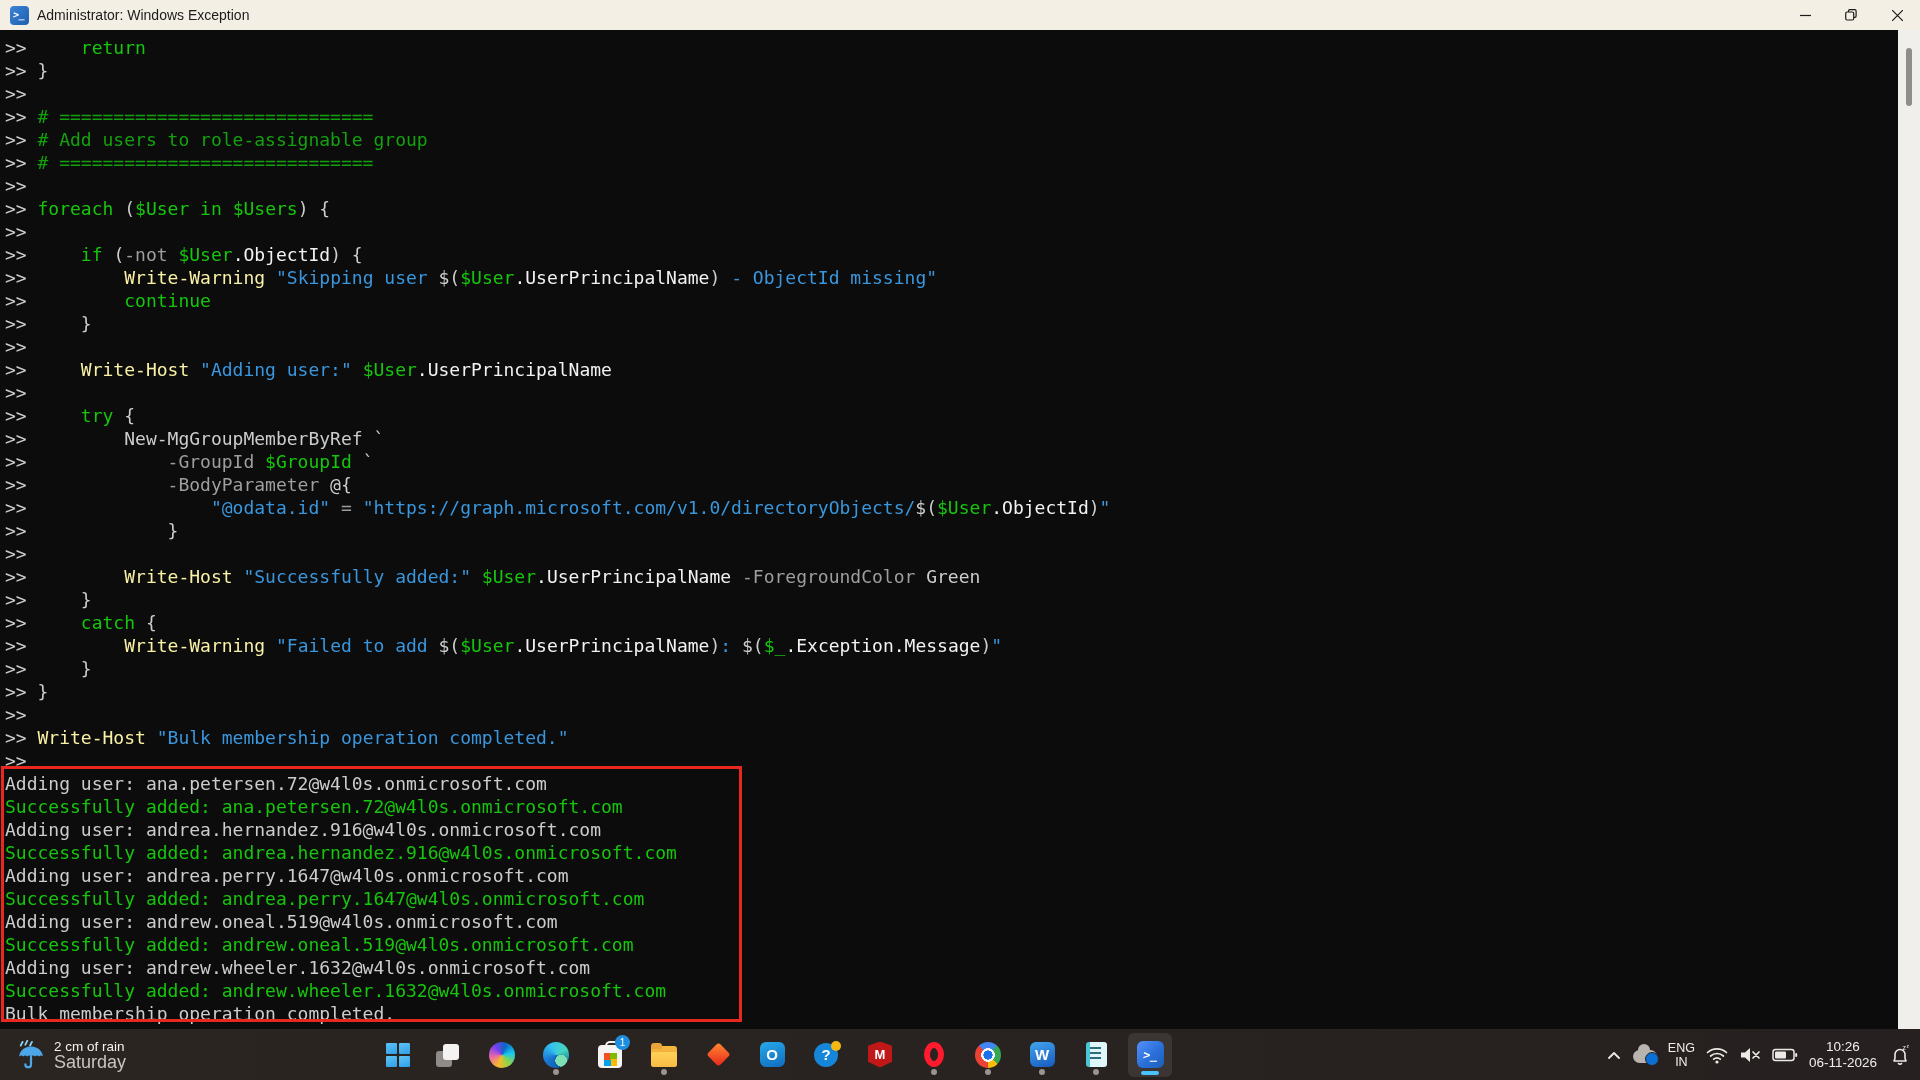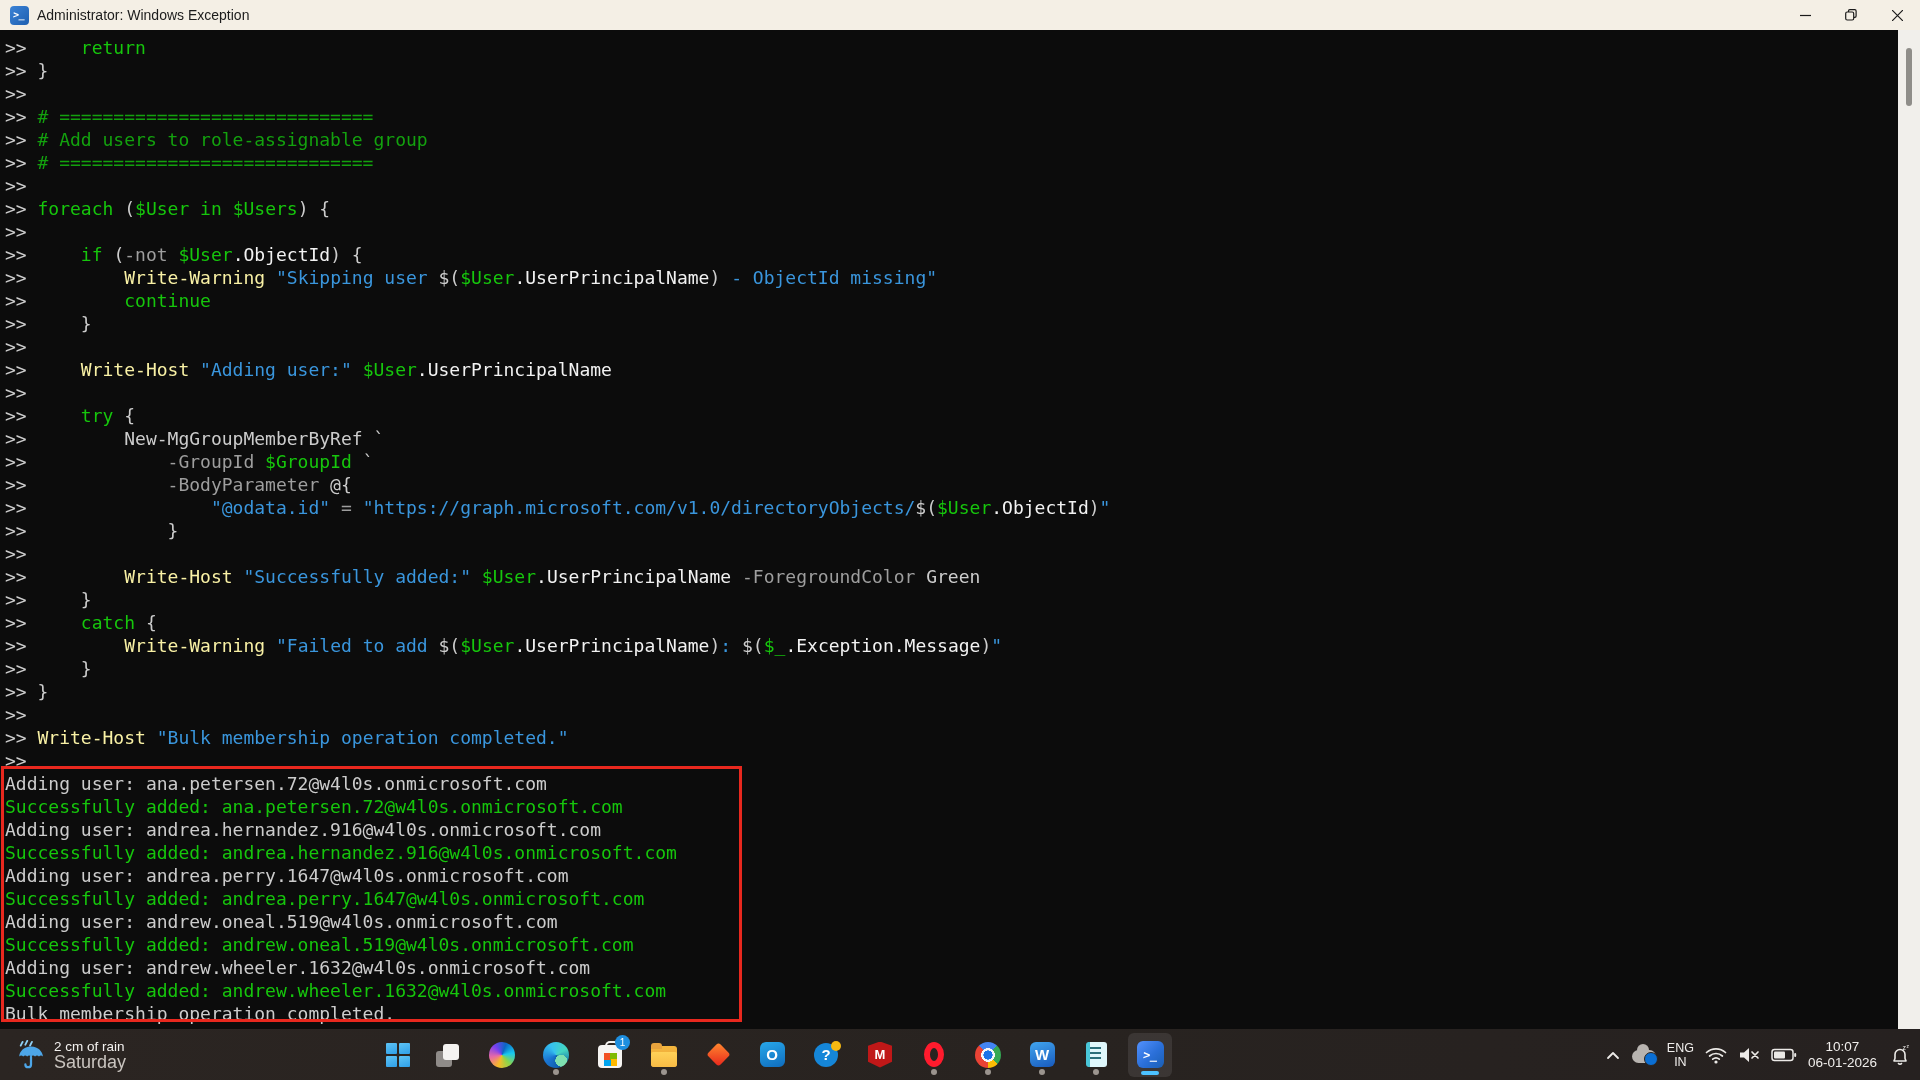--- a/index.html
+++ b/index.html
@@ -252,22 +252,22 @@
         </svg>
       </div>
       <div class="titem">
         <svg width="26" height="14" viewBox="0 0 26 14">
           <rect x="1" y="1.5" width="21" height="11" rx="2.5" fill="none" stroke="#eceae7" stroke-width="1.5"></rect>
           <rect x="23.2" y="5" width="2" height="4" rx="1" fill="#eceae7"></rect>
           <rect x="3" y="3.5" width="11" height="7" rx="1" fill="#eceae7"></rect>
         </svg>
       </div>
       <div class="titem clock">
-        <span>10:07</span>
-        <span>06-01-2026</span>
+        <span>10:26</span>
+        <span>06-11-2026</span>
       </div>
       <div class="titem">
         <svg width="24" height="22" viewBox="0 0 24 22">
           <path d="M6 17 c0-1 1-1.5 1-3 v-3.5 a5 5 0 0 1 10 0 V14 c0 1.5 1 2 1 3 z" fill="none" stroke="#eceae7" stroke-width="1.6" stroke-linejoin="round"></path>
           <path d="M10.5 19.5 a1.8 1.8 0 0 0 3 0" fill="none" stroke="#eceae7" stroke-width="1.6" stroke-linecap="round"></path>
           <text x="14.5" y="6" font-size="7" fill="#eceae7" font-family="Liberation Sans, sans-serif">z</text>
           <text x="18.5" y="4" font-size="5" fill="#eceae7" font-family="Liberation Sans, sans-serif">z</text>
         </svg>
       </div>
     </div>

